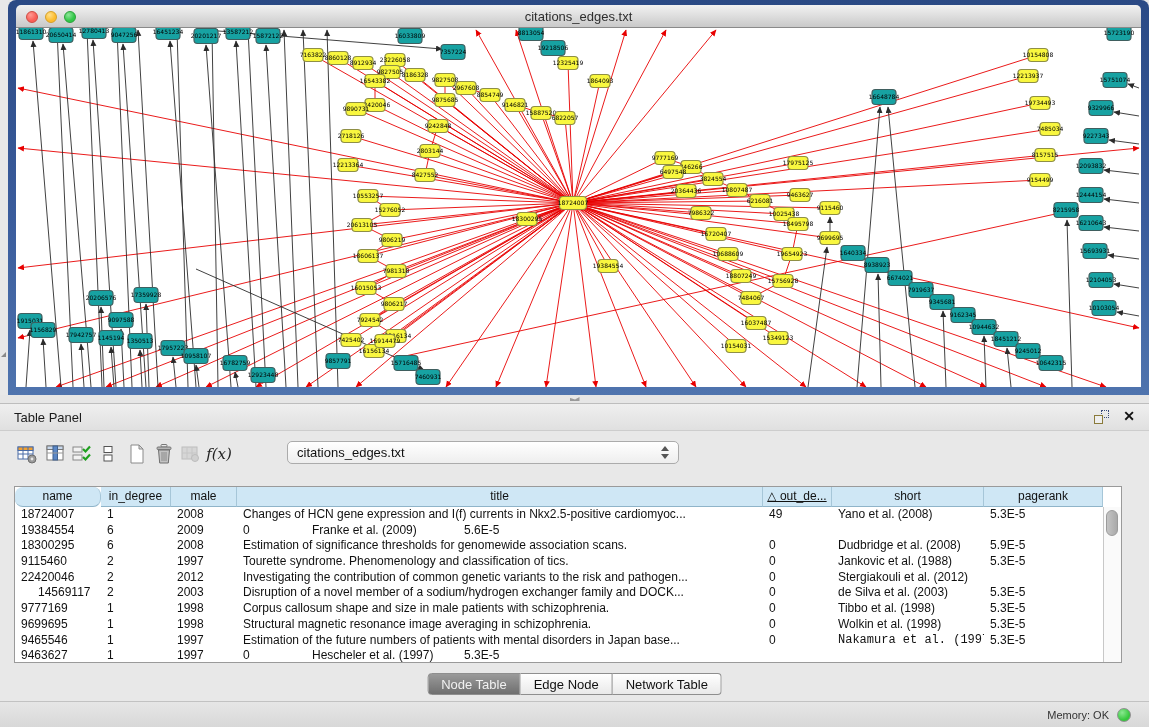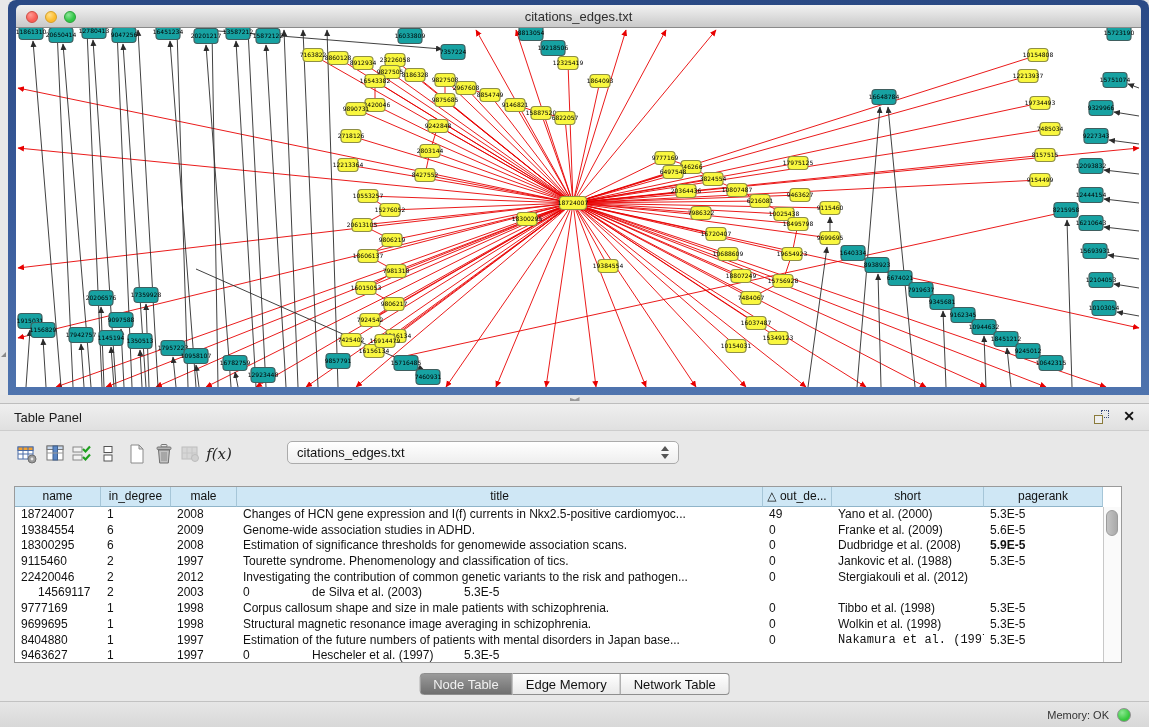--- a/index.html
+++ b/index.html
@@ -832,55 +832,54 @@
       <span id="combo-value">citations_edges.txt</span>
       <div class="stepper">
         <div class="up"></div>
           <div class="down"></div>
       </div>
     </div>
   </div>
 
   <div id="table-wrapper">
     <div id="thead">
-        <div class="th" style="width: 86px;">name</div>
+        <div class="th" style="width: 86px; border-radius: 8px;">name</div>
         <div class="th" style="width: 70px;">in_degree</div>
         <div class="th" style="width: 66px;">male</div>
         <div class="th" style="width: 526px;">title</div>
-        <div class="th" style="width: 69px;">△ out_de...</div>
+        <div class="th" style="width: 69px; text-decoration: underline;">△ out_de...</div>
         <div class="th" style="width: 152px;">short</div>
         <div class="th" style="width: 119px;">pagerank</div>
       </div>
     <div id="tbody">
         <div class="tr">
           <div class="td" style="width: 86px;">18724007</div>
           <div class="td" style="width: 70px;">1</div>
           <div class="td" style="width: 66px;">2008</div>
           <div class="td" style="width: 526px;">Changes of HCN gene expression and I(f) currents in Nkx2.5-positive cardiomyoc...</div>
           <div class="td" style="width: 69px;">49</div>
-          <div class="td" style="width: 152px;">Yano et al. (2000)</div>
+          <div class="td" style="width: 152px;">Yano et al. (2008)</div>
           <div class="td" style="width: 119px;">5.3E-5</div>
         </div>
         <div class="tr">
           <div class="td" style="width: 86px;">19384554</div>
           <div class="td" style="width: 70px;">6</div>
           <div class="td" style="width: 66px;">2009</div>
-          <div class="td" style="width: 526px;">Genome-wide association studies in ADHD.</div>
           <div class="td" style="width: 69px;">0</div>
           <div class="td" style="width: 152px;">Franke et al. (2009)</div>
           <div class="td" style="width: 119px;">5.6E-5</div>
         </div>
         <div class="tr">
           <div class="td" style="width: 86px;">18300295</div>
           <div class="td" style="width: 70px;">6</div>
           <div class="td" style="width: 66px;">2008</div>
           <div class="td" style="width: 526px;">Estimation of significance thresholds for genomewide association scans.</div>
           <div class="td" style="width: 69px;">0</div>
           <div class="td" style="width: 152px;">Dudbridge et al. (2008)</div>
-          <div class="td" style="width: 119px; font-weight: bold;">5.9E-5</div>
+          <div class="td" style="width: 119px;">5.9E-5</div>
         </div>
         <div class="tr">
           <div class="td" style="width: 86px;">9115460</div>
           <div class="td" style="width: 70px;">2</div>
           <div class="td" style="width: 66px;">1997</div>
           <div class="td" style="width: 526px;">Tourette syndrome. Phenomenology and classification of tics.</div>
           <div class="td" style="width: 69px;">0</div>
           <div class="td" style="width: 152px;">Jankovic et al. (1988)</div>
           <div class="td" style="width: 119px;">5.3E-5</div>
         </div>
@@ -890,20 +889,21 @@
           <div class="td" style="width: 66px;">2012</div>
           <div class="td" style="width: 526px;">Investigating the contribution of common genetic variants to the risk and pathogen...</div>
           <div class="td" style="width: 69px;">0</div>
           <div class="td" style="width: 152px;">Stergiakouli et al. (2012)</div>
           <div class="td" style="width: 119px; margin-top: 44px;">5.5E-5</div>
         </div>
         <div class="tr">
           <div class="td" style="width: 86px; padding-left: 23px;">14569117</div>
           <div class="td" style="width: 70px;">2</div>
           <div class="td" style="width: 66px;">2003</div>
+          <div class="td" style="width: 526px;">Disruption of a novel member of a sodium/hydrogen exchanger family and DOCK...</div>
           <div class="td" style="width: 69px;">0</div>
           <div class="td" style="width: 152px;">de Silva et al. (2003)</div>
           <div class="td" style="width: 119px;">5.3E-5</div>
         </div>
         <div class="tr">
           <div class="td" style="width: 86px;">9777169</div>
           <div class="td" style="width: 70px;">1</div>
           <div class="td" style="width: 66px;">1998</div>
           <div class="td" style="width: 526px;">Corpus callosum shape and size in male patients with schizophrenia.</div>
           <div class="td" style="width: 69px;">0</div>
@@ -913,21 +913,21 @@
         <div class="tr">
           <div class="td" style="width: 86px;">9699695</div>
           <div class="td" style="width: 70px;">1</div>
           <div class="td" style="width: 66px;">1998</div>
           <div class="td" style="width: 526px;">Structural magnetic resonance image averaging in schizophrenia.</div>
           <div class="td" style="width: 69px;">0</div>
           <div class="td" style="width: 152px;">Wolkin et al. (1998)</div>
           <div class="td" style="width: 119px;">5.3E-5</div>
         </div>
         <div class="tr">
-          <div class="td" style="width: 86px;">8404880</div>
+          <div class="td" style="width: 86px;">9465546</div>
           <div class="td" style="width: 70px;">1</div>
           <div class="td" style="width: 66px;">1997</div>
           <div class="td" style="width: 526px;">Estimation of the future numbers of patients with mental disorders in Japan base...</div>
           <div class="td" style="width: 69px;">0</div>
           <div class="td" style="width: 152px; font-family: Liberation Mono, monospace;">Nakamura et al. (1997)</div>
           <div class="td" style="width: 119px;">5.3E-5</div>
         </div>
         <div class="tr">
           <div class="td" style="width: 86px;">9463627</div>
           <div class="td" style="width: 70px;">1</div>
@@ -937,21 +937,21 @@
           <div class="td" style="width: 119px;">5.3E-5</div>
         </div>
       </div>
     <div id="vscroll">
       <div id="vthumb"></div>
     </div>
   </div>
 
   <div id="tabs">
       <div class="tab sel">Node Table</div>
-      <div class="tab">Edge Memory</div>
+      <div class="tab">Edge Node</div>
       <div class="tab">Network Table</div>
     </div>
 
   <div id="statusbar">
     <div id="memory-label">Memory: OK</div>
     <div id="memory-dot"></div>
   </div>
 
 </div>
 

